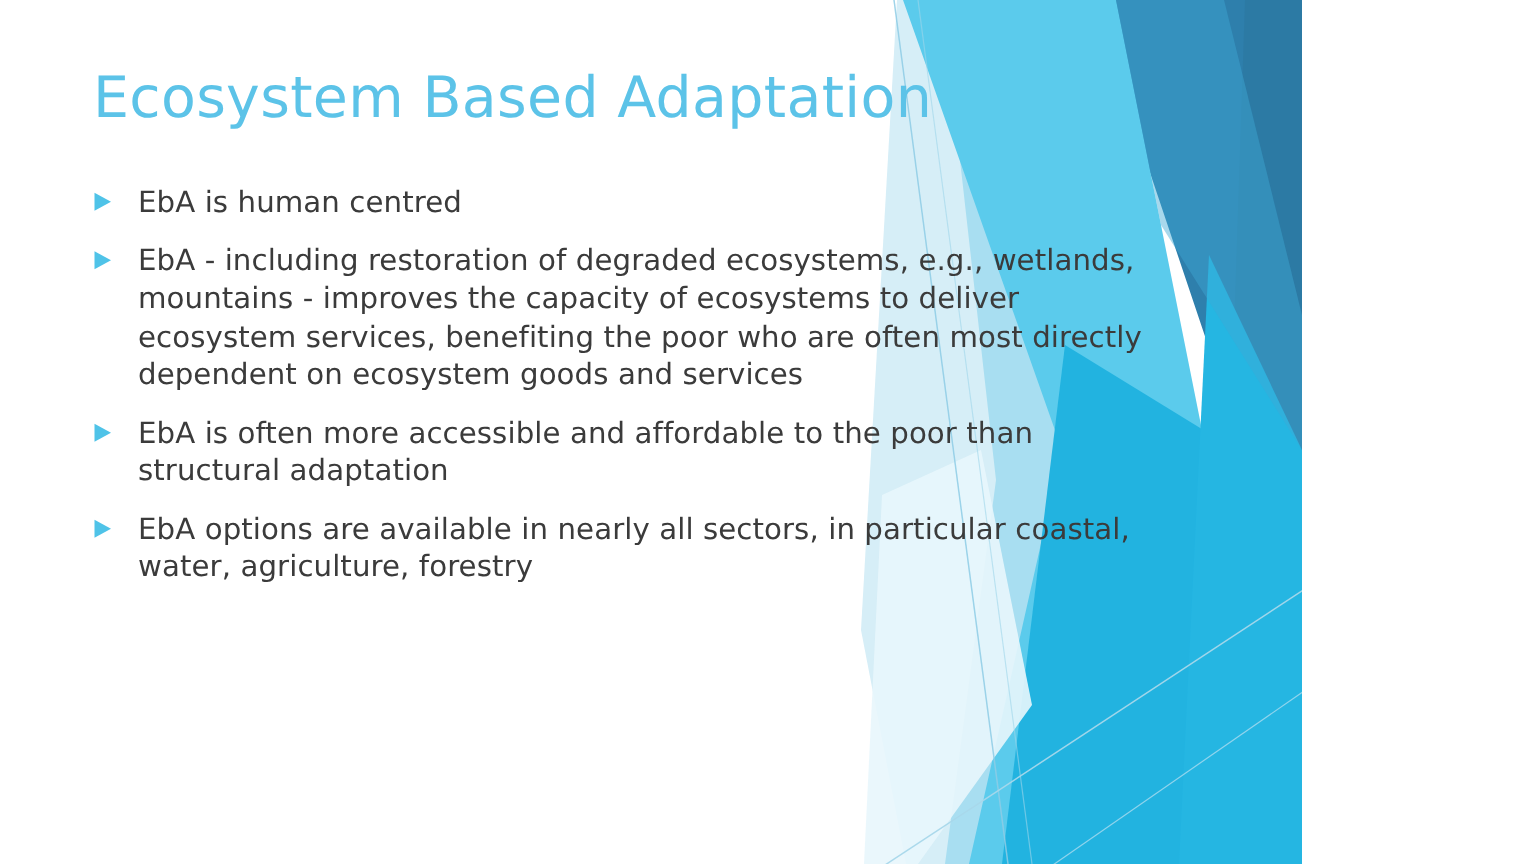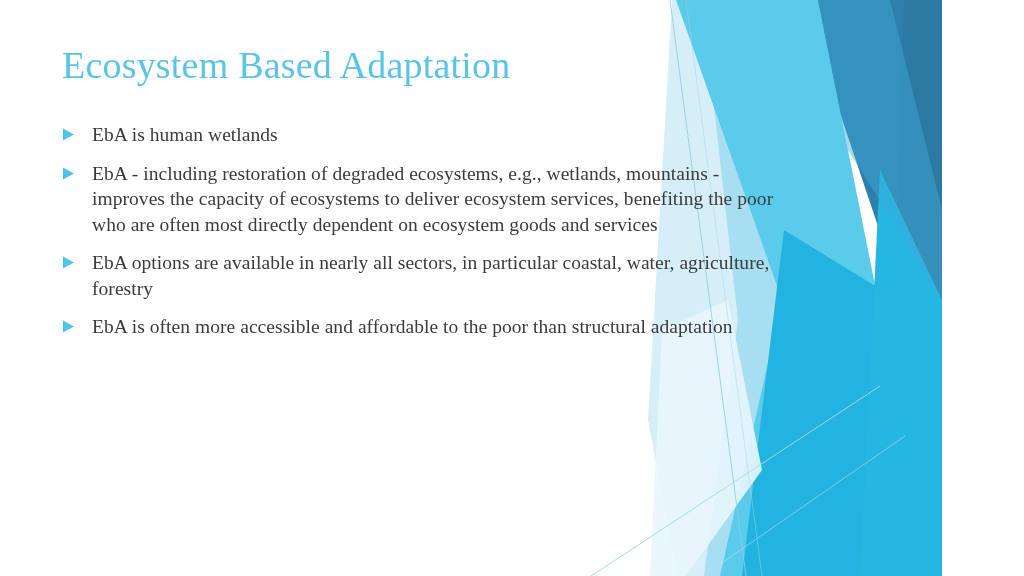--- a/index.html
+++ b/index.html
@@ -5,25 +5,24 @@
   html, body {
     margin: 0;
     padding: 0;
     background: #ffffff;
   }
   body {
     font-family: "DejaVu Sans", sans-serif;
   }
   #slide {
     position: relative;
-    width: 942px;
+    width: 868px;
     height: 576px;
     background: #ffffff;
     overflow: hidden;
-    font-family: Liberation Serif, serif;
   }
 
   
   #decor {
     position: absolute;
     top: 0;
     right: 0;
     width: 300px;
     height: 576px;
     pointer-events: none;
@@ -110,45 +109,45 @@
   <div id="title">Ecosystem Based Adaptation</div>
 
   <div id="body-list">
 
     <div class="bullet-row">
       <span class="bullet-marker">
         <svg width="13" height="13" viewBox="0 0 13 13" xmlns="http://www.w3.org/2000/svg">
           <polygon points="1,0.5 12,6.5 1,12.5" fill="#4FC3E8"></polygon>
         </svg>
       </span>
-      <span class="bullet-text">EbA is human wetlands</span>
+      <span class="bullet-text">EbA is human centred</span>
     </div>
 
     <div class="bullet-row">
       <span class="bullet-marker">
         <svg width="13" height="13" viewBox="0 0 13 13" xmlns="http://www.w3.org/2000/svg">
           <polygon points="1,0.5 12,6.5 1,12.5" fill="#4FC3E8"></polygon>
         </svg>
       </span>
       <span class="bullet-text">EbA - including restoration of degraded ecosystems, e.g., wetlands, mountains - improves the capacity of ecosystems to deliver ecosystem services, benefiting the poor who are often most directly dependent on ecosystem goods and services</span>
     </div>
 
     <div class="bullet-row">
       <span class="bullet-marker">
         <svg width="13" height="13" viewBox="0 0 13 13" xmlns="http://www.w3.org/2000/svg">
           <polygon points="1,0.5 12,6.5 1,12.5" fill="#4FC3E8"></polygon>
         </svg>
       </span>
-      <span class="bullet-text">EbA options are available in nearly all sectors, in particular coastal, water, agriculture, forestry</span>
+      <span class="bullet-text">EbA is often more accessible and affordable to the poor than structural adaptation</span>
     </div>
 
     <div class="bullet-row">
       <span class="bullet-marker">
         <svg width="13" height="13" viewBox="0 0 13 13" xmlns="http://www.w3.org/2000/svg">
           <polygon points="1,0.5 12,6.5 1,12.5" fill="#4FC3E8"></polygon>
         </svg>
       </span>
-      <span class="bullet-text">EbA is often more accessible and affordable to the poor than structural adaptation</span>
+      <span class="bullet-text">EbA options are available in nearly all sectors, in particular coastal, water, agriculture, forestry</span>
     </div>
 
 
   </div>
 </div>
 
 </body></html>

